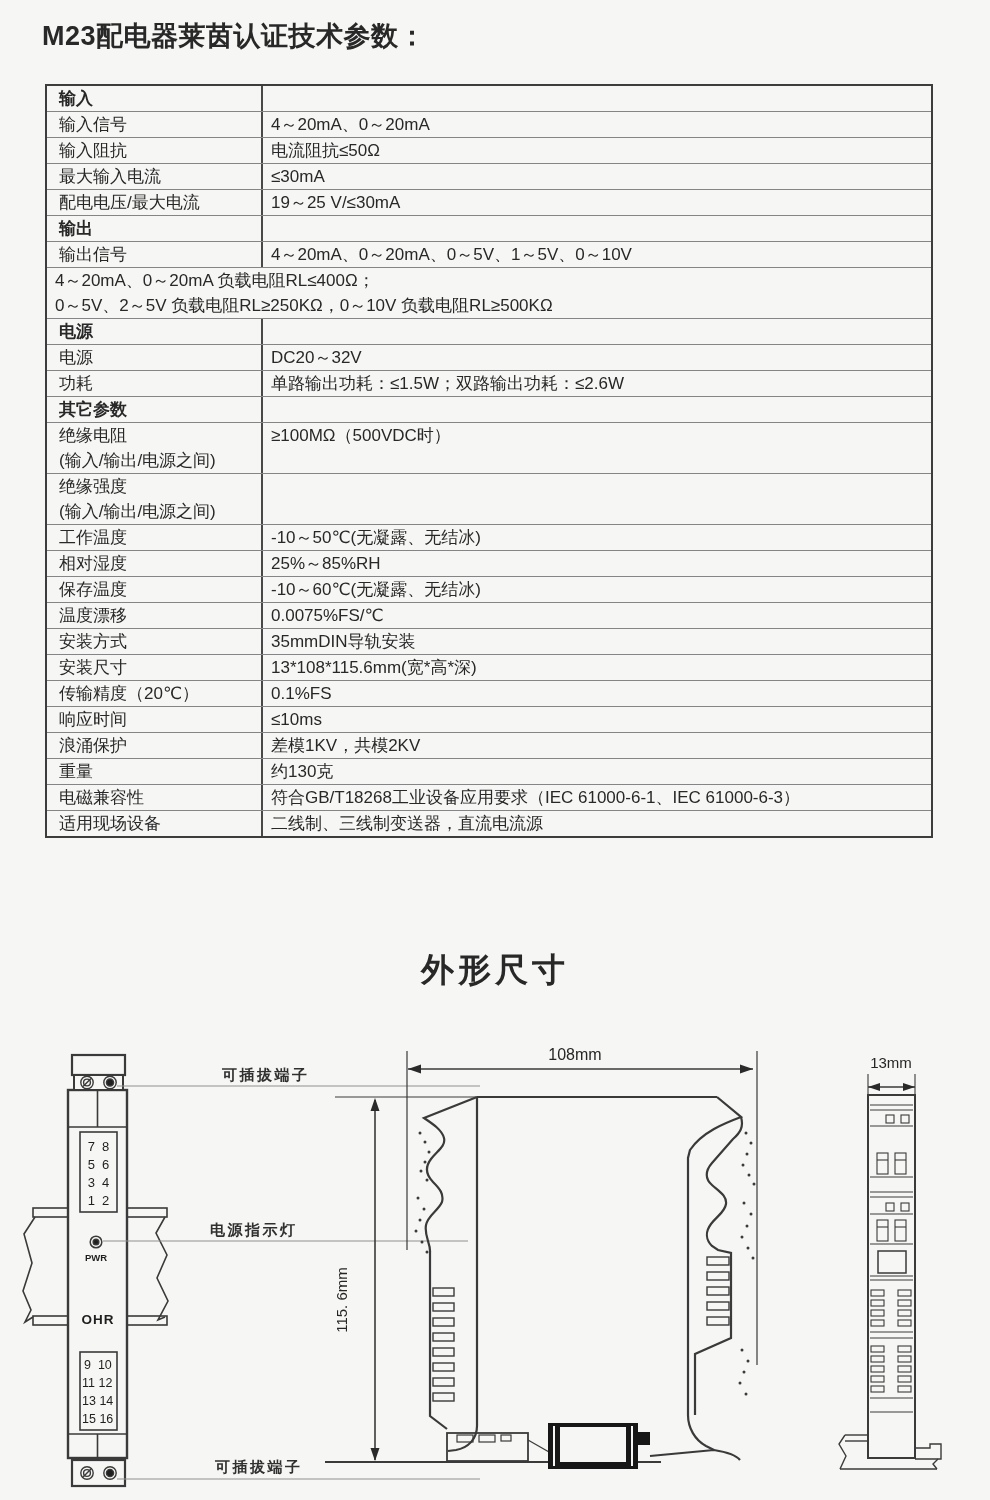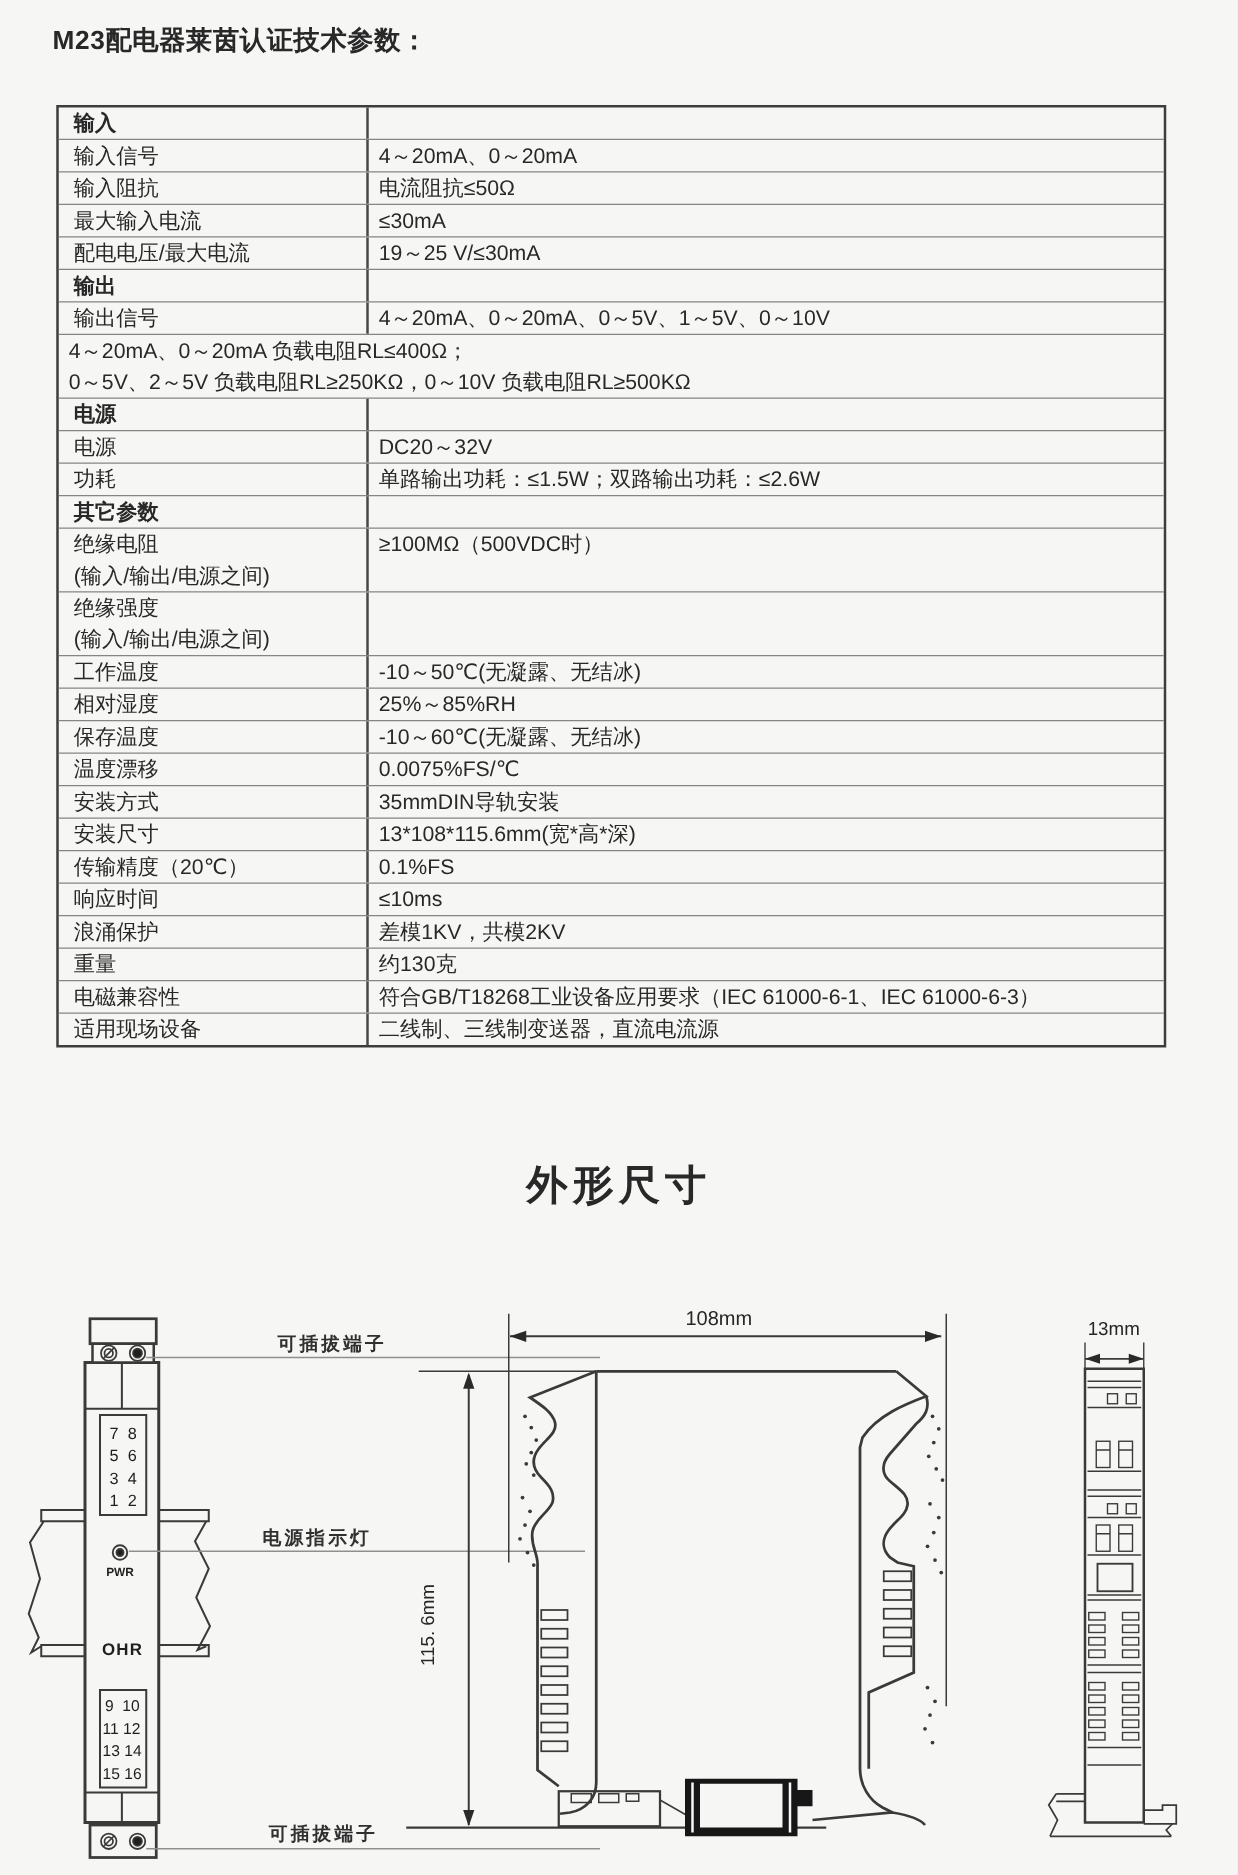--- a/index.html
+++ b/index.html
@@ -1,26 +1,26 @@
 <!DOCTYPE html>
 <html><head>
 <meta charset="utf-8">
 <style>
   html,body{margin:0;padding:0;background:#e9e9e9;}
   .page{position:relative;width:990px;height:1500px;background:#f6f6f4;overflow:hidden;
         font-family:"Liberation Sans","DejaVu Sans",sans-serif;color:#282828;}
-  .title{position:absolute;left:42px;top:18px;font-size:21px;font-weight:bold;letter-spacing:.5px;}
+  .title{position:absolute;left:42px;top:18px;font-size:27px;font-weight:bold;letter-spacing:.5px;}
   .spec-table{position:absolute;left:45px;top:84px;width:888px;border:2px solid #3d3d3d;box-sizing:border-box;}
   .t-row{display:flex;border-top:1.5px solid #858585;}
   .t-row:first-child{border-top:none;}
   .t-row.hdr{font-weight:bold;}
   .cell{font-size:17px;line-height:25px;padding:0 8px;box-sizing:border-box;}
-  .cell-l{width:248px;flex:none;border-right:2px solid #484848;padding-left:12px;}
+  .cell-l{width:216px;flex:none;border-right:2px solid #484848;padding-left:12px;}
   .cell-r{flex:1;}
-  .outline-title{position:absolute;left:0;right:0;top:926px;text-align:center;
+  .outline-title{position:absolute;left:0;right:0;top:948px;text-align:center;
         font-size:33px;font-weight:bold;letter-spacing:4px;}
   svg.diagram{position:absolute;left:0;top:1020px;}
   svg text{white-space:pre;font-family:"Liberation Sans","DejaVu Sans",sans-serif;}
   .lbl{font-size:15px;font-weight:bold;letter-spacing:2.5px;fill:#303030;}
   .dim{font-size:16px;fill:#262626;}
   .dims{font-size:15px;fill:#262626;}
   .num{font-size:13px;fill:#1f1f1f;}
   .numS{font-size:12.5px;fill:#1f1f1f;}
   .pwr{font-size:9.5px;font-weight:bold;fill:#1f1f1f;}
   .brand{font-size:13.5px;font-weight:bold;letter-spacing:1px;fill:#1f1f1f;}

